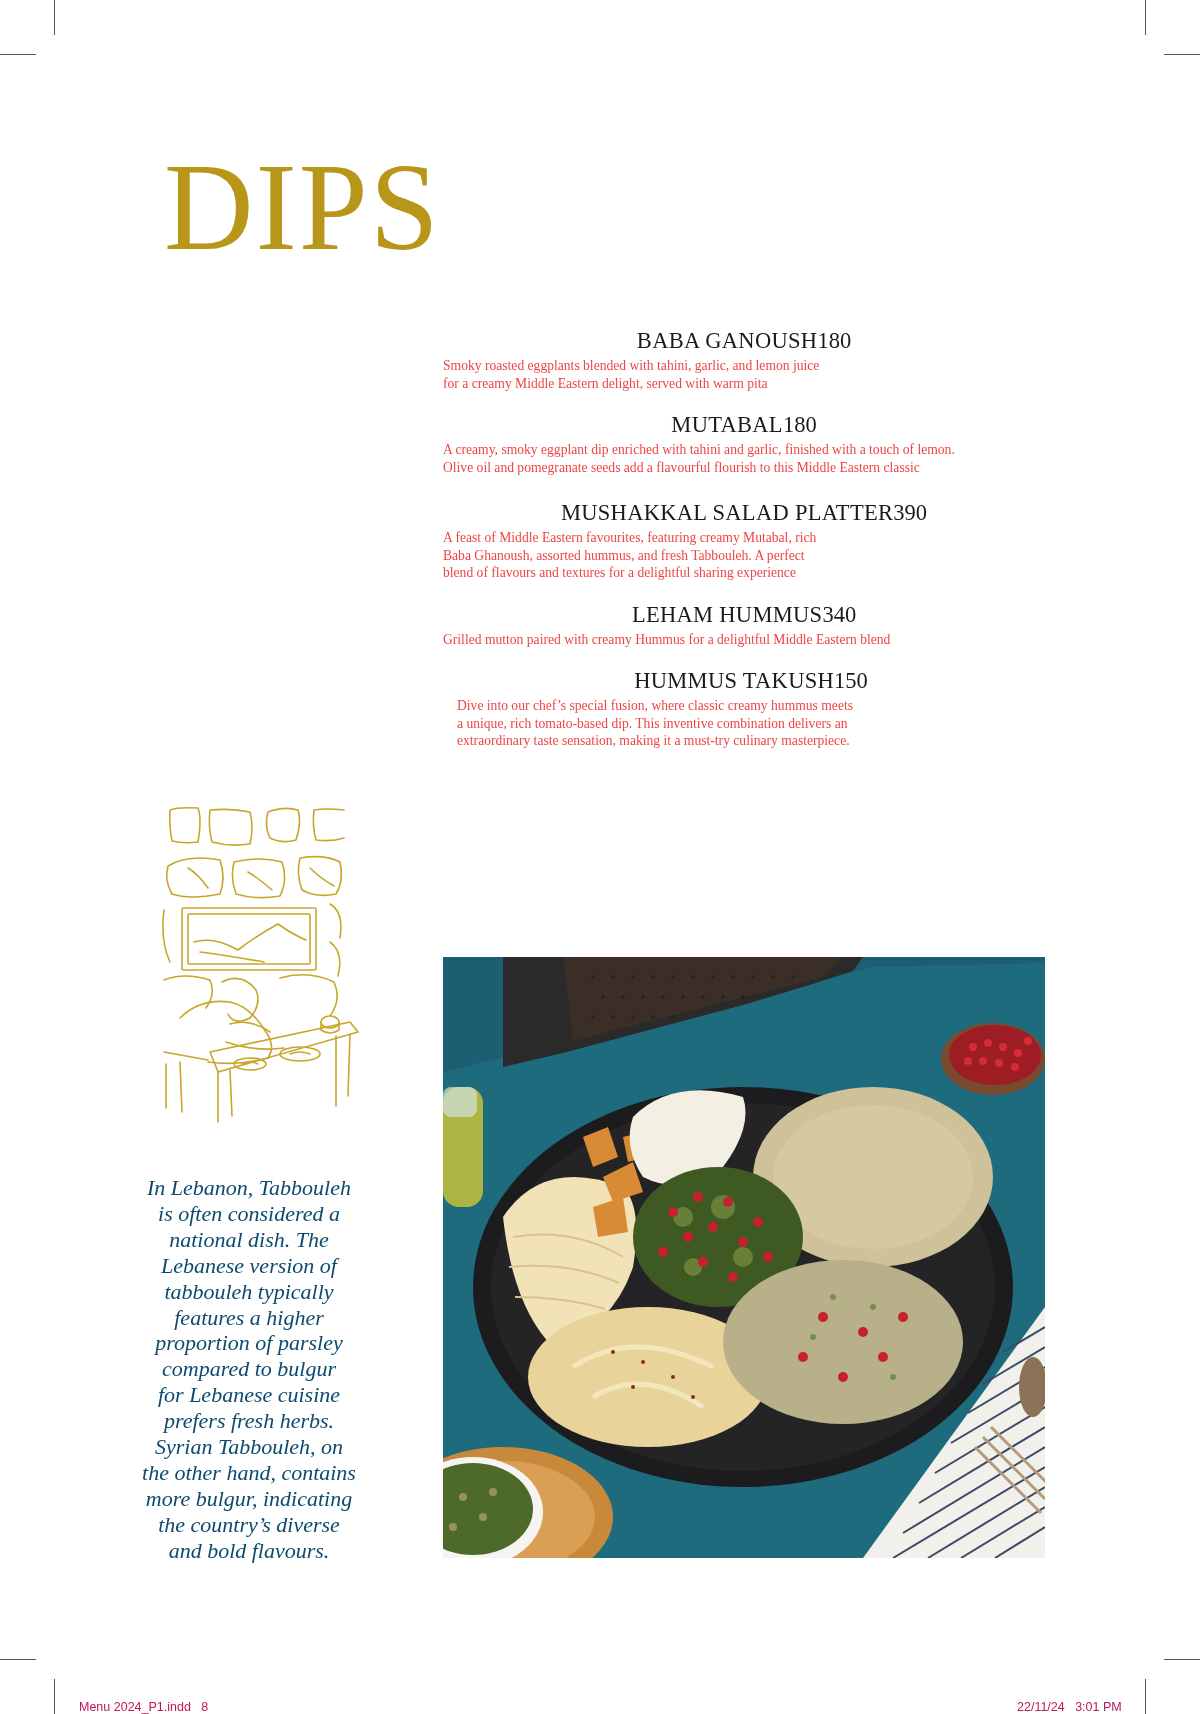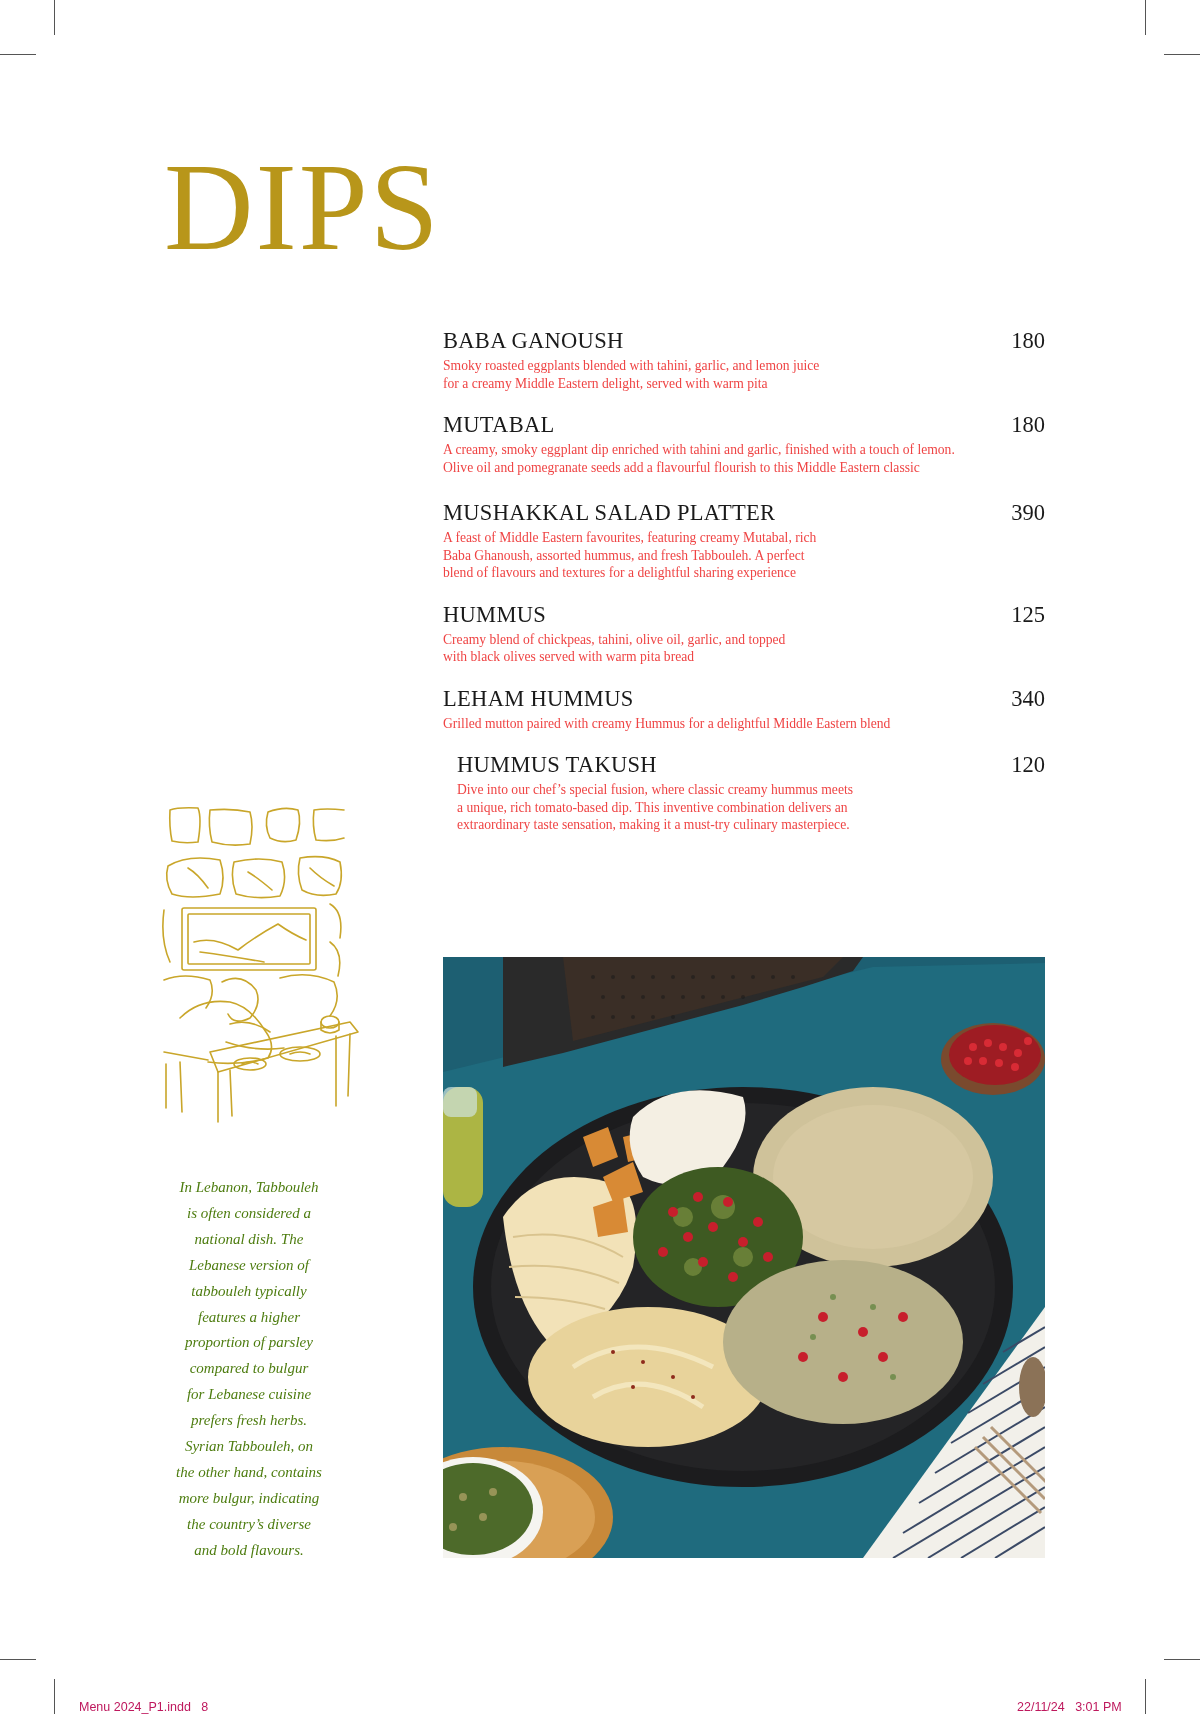--- a/index.html
+++ b/index.html
@@ -3,28 +3,28 @@
 <meta charset="utf-8">
 <style>
   html, body { margin:0; padding:0; }
   body { width:1200px; height:1714px; background:#ffffff; position:relative; overflow:hidden;
          font-family:"DejaVu Serif", "Liberation Serif", serif; color:#1a1a1a; }
   .crop { position:absolute; background:#555; }
   .title { position:absolute; left:156px; top:138px; margin:8px; font-family:"Liberation Serif", serif;
            font-weight:400; font-size:124px; line-height:1; letter-spacing:2px; }
   .menu { position:absolute; left:443px; top:326px; width:602px; }
   .item { position:relative; margin:0; }
-  .item-head { display:flex; justify-content:space-between; align-items:baseline; }
+  .item-head { display:flex; justify-content:center; align-items:baseline; }
   .item-name { font-family:"Liberation Serif", serif; font-size:22.5px; letter-spacing:0.3px; line-height:30px; }
   .item-price { font-family:"Liberation Serif", serif; font-size:22.5px; line-height:30px; }
   .item-desc { font-family:"Liberation Serif", serif; font-size:13.6px; line-height:17.5px; color:#ef4444; white-space:pre-line; margin-top:1px; }
   .photo { position:absolute; left:443px; top:957px; width:602px; height:601px; overflow:hidden; }
   .illus { position:absolute; left:160px; top:802px; width:200px; height:322px; }
   .caption { position:absolute; left:140px; top:1175px; width:218px; text-align:center;
-             font-family:"Liberation Serif", serif; font-style:italic; font-size:15px; line-height:25.9px; color:#4d7c0f; white-space:pre-line; }
+             font-family:"Liberation Serif", serif; font-style:italic; font-size:22px; line-height:25.9px; color:#0c4a6e; white-space:pre-line; }
   .footer { position:absolute; top:1700px; font-family:"Liberation Sans", sans-serif; font-size:12.5px; color:#be185d; }
 </style>
 </head>
 <body>
 
 <div class="crop" style="left:54px;top:0;width:1px;height:35px;"></div>
 <div class="crop" style="left:0;top:54px;width:36px;height:1px;"></div>
 <div class="crop" style="left:1145px;top:0;width:1px;height:35px;"></div>
 <div class="crop" style="left:1164px;top:54px;width:36px;height:1px;"></div>
 <div class="crop" style="left:0;top:1659px;width:36px;height:1px;"></div>
@@ -55,37 +55,29 @@
     <div class="item-head">
       <span class="item-name">MUSHAKKAL SALAD PLATTER</span>
       <span class="item-price">390</span>
     </div>
     <div class="item-desc">A feast of Middle Eastern favourites, featuring creamy Mutabal, rich
 Baba Ghanoush, assorted hummus, and fresh Tabbouleh. A perfect
 blend of flavours and textures for a delightful sharing experience</div>
   </div>
   <div class="item" style="margin-top:18px;">
     <div class="item-head">
-      <span class="item-name">HUMMUS</span>
-      <span class="item-price">125</span>
-    </div>
-    <div class="item-desc">Creamy blend of chickpeas, tahini, olive oil, garlic, and topped
-with black olives served with warm pita bread</div>
-  </div>
-  <div class="item" style="margin-top:18px;">
-    <div class="item-head">
       <span class="item-name">LEHAM HUMMUS</span>
       <span class="item-price">340</span>
     </div>
     <div class="item-desc">Grilled mutton paired with creamy Hummus for a delightful Middle Eastern blend</div>
   </div>
   <div class="item" style="margin-top:18px;margin-left:14px;">
     <div class="item-head">
       <span class="item-name">HUMMUS TAKUSH</span>
-      <span class="item-price">120</span>
+      <span class="item-price">150</span>
     </div>
     <div class="item-desc">Dive into our chef’s special fusion, where classic creamy hummus meets
 a unique, rich tomato-based dip. This inventive combination delivers an
 extraordinary taste sensation, making it a must-try culinary masterpiece.</div>
   </div>
 </div>
 
 <div class="illus">
   <svg width="200" height="322" viewBox="0 0 200 322" fill="none" stroke="#C9A62A" stroke-width="1.6" stroke-linecap="round" stroke-linejoin="round">
     <path d="M10 8 q8 -3 28 -2 q4 10 0 34 q-14 2 -26 -1 q-3 -14 -2 -31z"></path>

